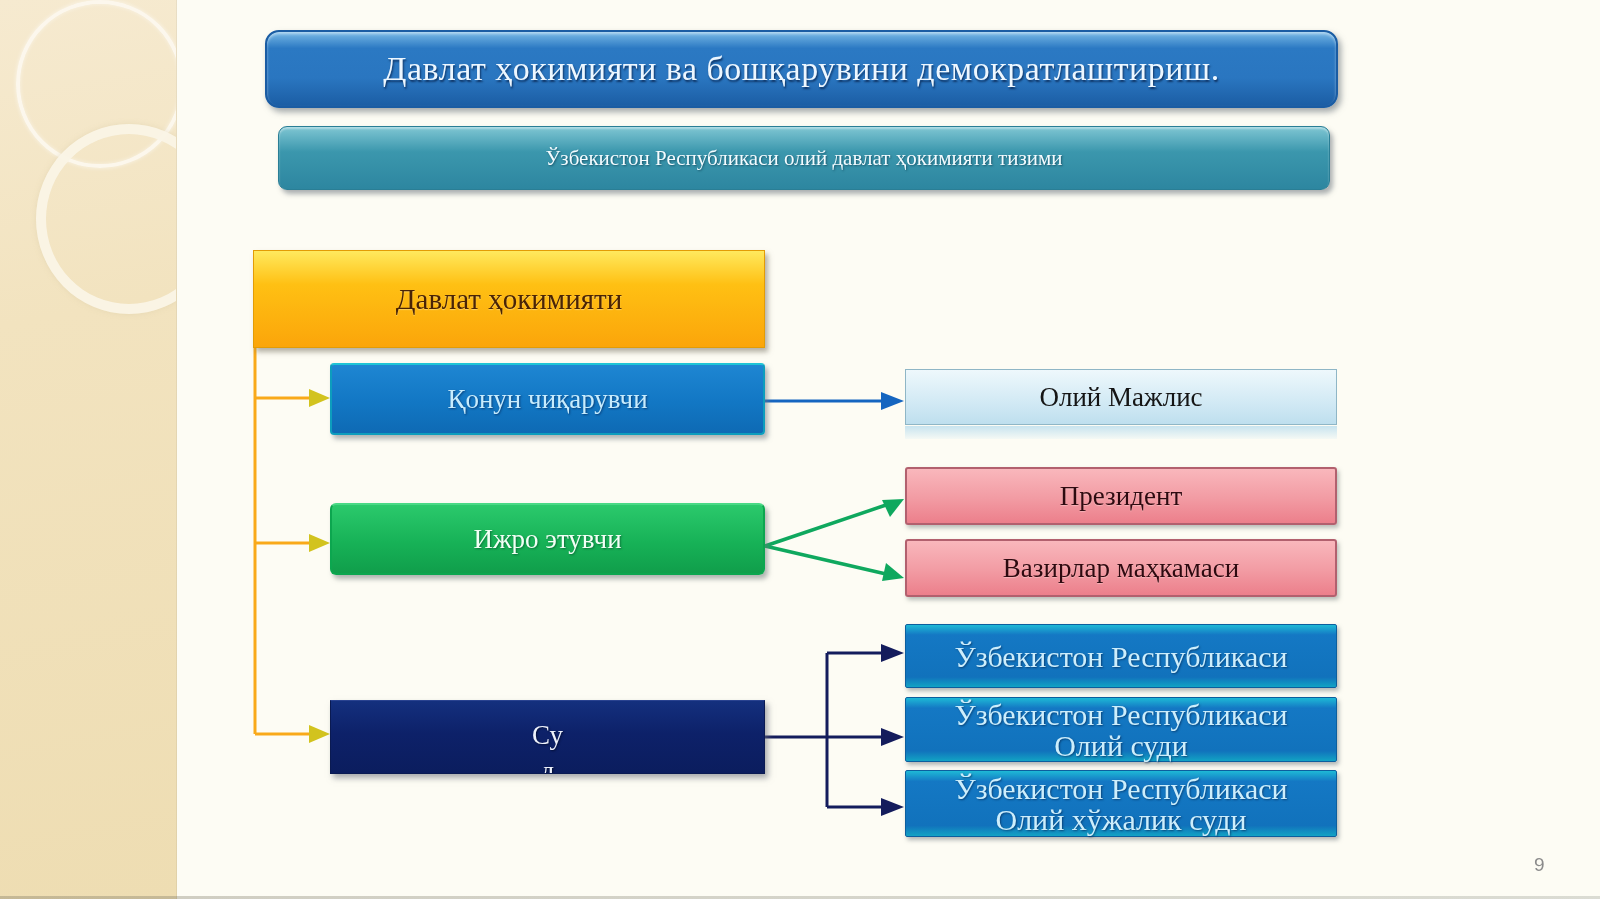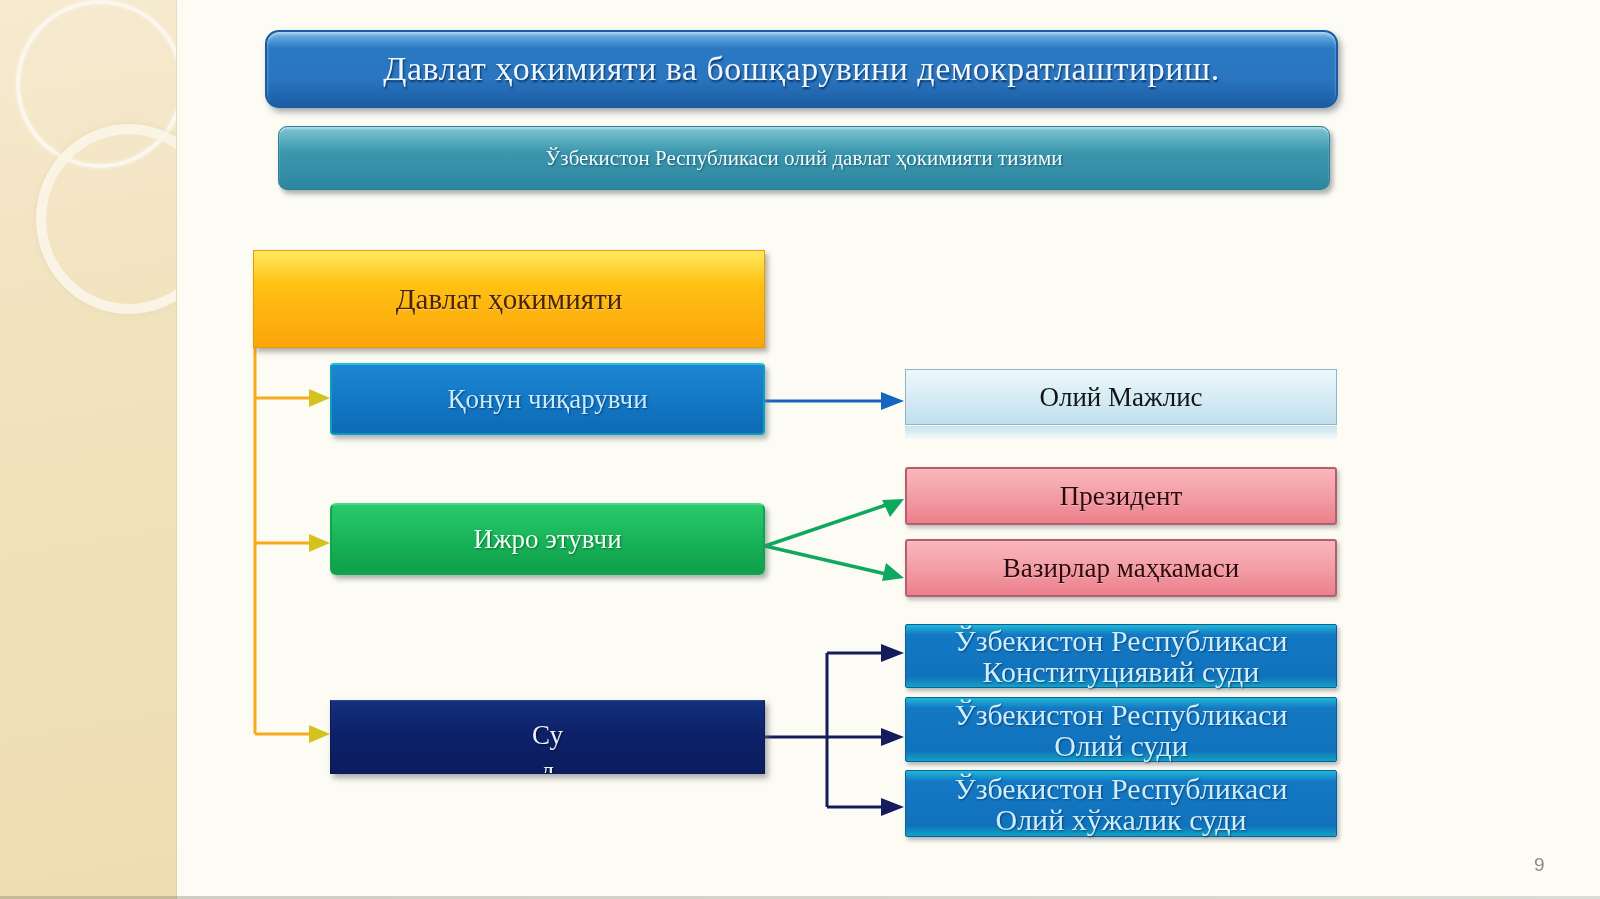--- a/index.html
+++ b/index.html
@@ -217,21 +217,20 @@
   <span>Вазирлар маҳкамаси</span>
 </div>
 
 <div class="box navy-box">
   <span class="line1">Су</span>
   <span class="line2">д</span>
 </div>
 
 <div class="box court-box c1">
   <span>Ўзбекистон Республикаси</span>
-  <span>Конституциявий суди</span>
 </div>
 
 <div class="box court-box c2">
   <span>Ўзбекистон Республикаси</span>
   <span>Олий суди</span>
 </div>
 
 <div class="box court-box c3">
   <span>Ўзбекистон Республикаси</span>
   <span>Олий хўжалик суди</span>

